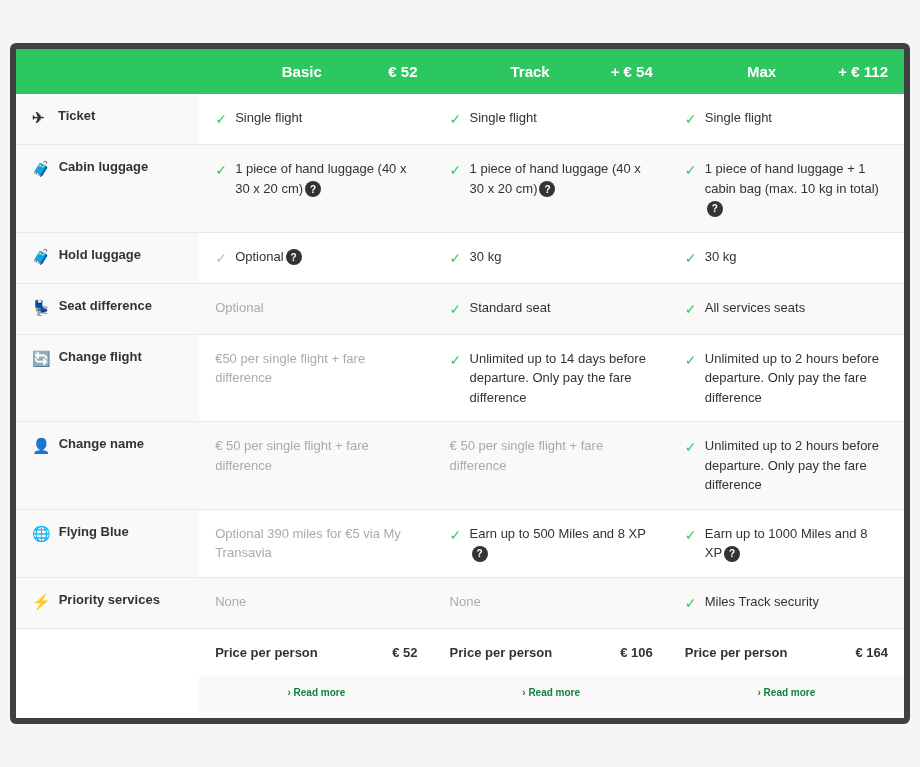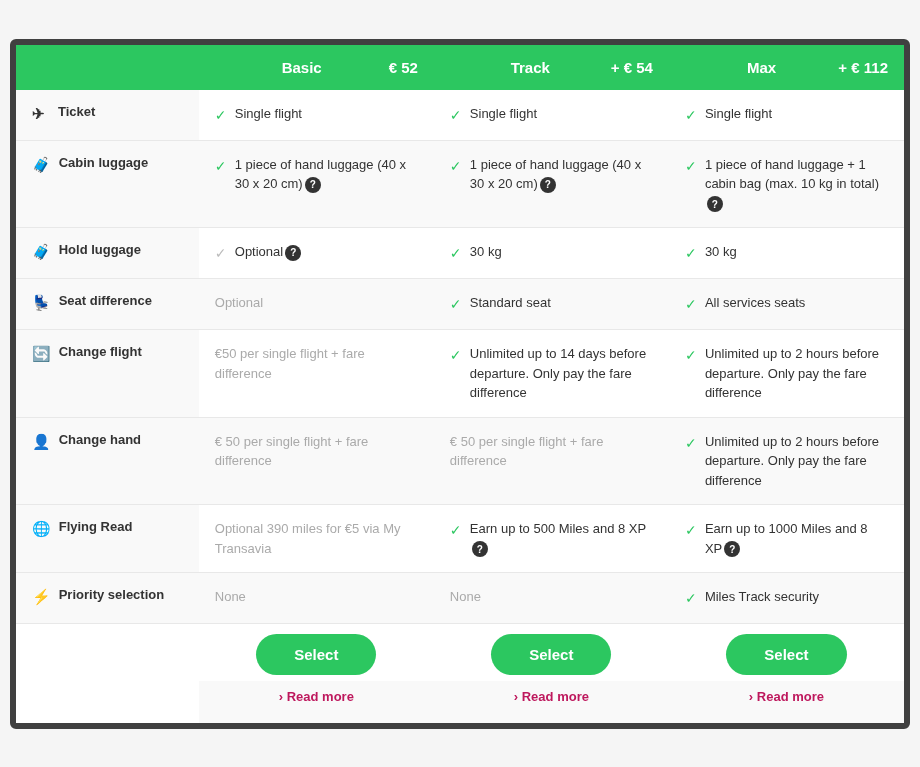--- a/index.html
+++ b/index.html
@@ -167,23 +167,23 @@
     .read-more-row td {
       padding: 6px 16px 16px;
       border-bottom: none;
       background: #fff;
       text-align: center;
     }
     .read-more-row td:first-child {
       background: #fff;
     }
     .read-more-link {
-      color: #be185d;
+      color: #15803d;
       text-decoration: none;
-      font-size: 13px;
+      font-size: 10px;
       font-weight: bold;
     }
     .read-more-link::before {
       content: '› ';
     }
     tbody tr:last-child td {
       border-bottom: none;
     }
   </style>
 </head>
@@ -334,21 +334,21 @@
             <div class="cell-content">
     <span class="check-green">✓</span>
     <span class="text-normal">Unlimited up to 2 hours before departure. Only pay the fare difference</span>
   </div>
           </td>
   </tr>
         <tr>
     <td>
       <div class="row-label">
         <span class="row-icon">👤</span>
-        <span>Change hand</span>
+        <span>Change name</span>
       </div>
     </td>
     <td>
             <div class="cell-content">
       <span class="text-gray">€ 50 per single flight + fare difference</span>
     </div>
           </td>
     <td>
             <div class="cell-content">
       <span class="text-gray">€ 50 per single flight + fare difference</span>
@@ -358,21 +358,21 @@
             <div class="cell-content">
     <span class="check-green">✓</span>
     <span class="text-normal">Unlimited up to 2 hours before departure. Only pay the fare difference</span>
   </div>
           </td>
   </tr>
         <tr>
     <td>
       <div class="row-label">
         <span class="row-icon">🌐</span>
-        <span>Flying Read</span>
+        <span>Flying Blue</span>
       </div>
     </td>
     <td>
             <div class="cell-content">
       <span class="text-gray">Optional 390 miles for €5 via My Transavia</span>
     </div>
           </td>
     <td>
             <div class="cell-content">
     <span class="check-green">✓</span>
@@ -383,50 +383,59 @@
             <div class="cell-content">
     <span class="check-green">✓</span>
     <span class="text-normal">Earn up to 1000 Miles and 8 XP<span class="help-icon">?</span></span>
   </div>
           </td>
   </tr>
         <tr>
     <td>
       <div class="row-label">
         <span class="row-icon">⚡</span>
-        <span>Priority selection</span>
+        <span>Priority services</span>
       </div>
     </td>
     <td>
             <div class="cell-content">
       <span class="text-gray">None</span>
     </div>
           </td>
     <td>
             <div class="cell-content">
       <span class="text-gray">None</span>
     </div>
           </td>
     <td>
             <div class="cell-content">
     <span class="check-green">✓</span>
     <span class="text-normal">Miles Track security</span>
   </div>
           </td>
   </tr>
-        <tr class="select-row">
+        <tr class="price-row">
   <td></td>
   <td>
-    <button class="select-btn">Select</button>
-  </td>
-  <td>
-    <button class="select-btn">Select</button>
-  </td>
-  <td>
-    <button class="select-btn">Select</button>
+    <div class="price-cell">
+      <span class="price-label">Price per person</span>
+      <span class="price-value">€ 52</span>
+    </div>
+  </td>
+  <td>
+    <div class="price-cell">
+      <span class="price-label">Price per person</span>
+      <span class="price-value">€ 106</span>
+    </div>
+  </td>
+  <td>
+    <div class="price-cell">
+      <span class="price-label">Price per person</span>
+      <span class="price-value">€ 164</span>
+    </div>
   </td>
 </tr>
         <tr class="read-more-row">
   <td></td>
   <td>
     <a href="#" class="read-more-link">Read more</a>
   </td>
   <td>
     <a href="#" class="read-more-link">Read more</a>
   </td>

